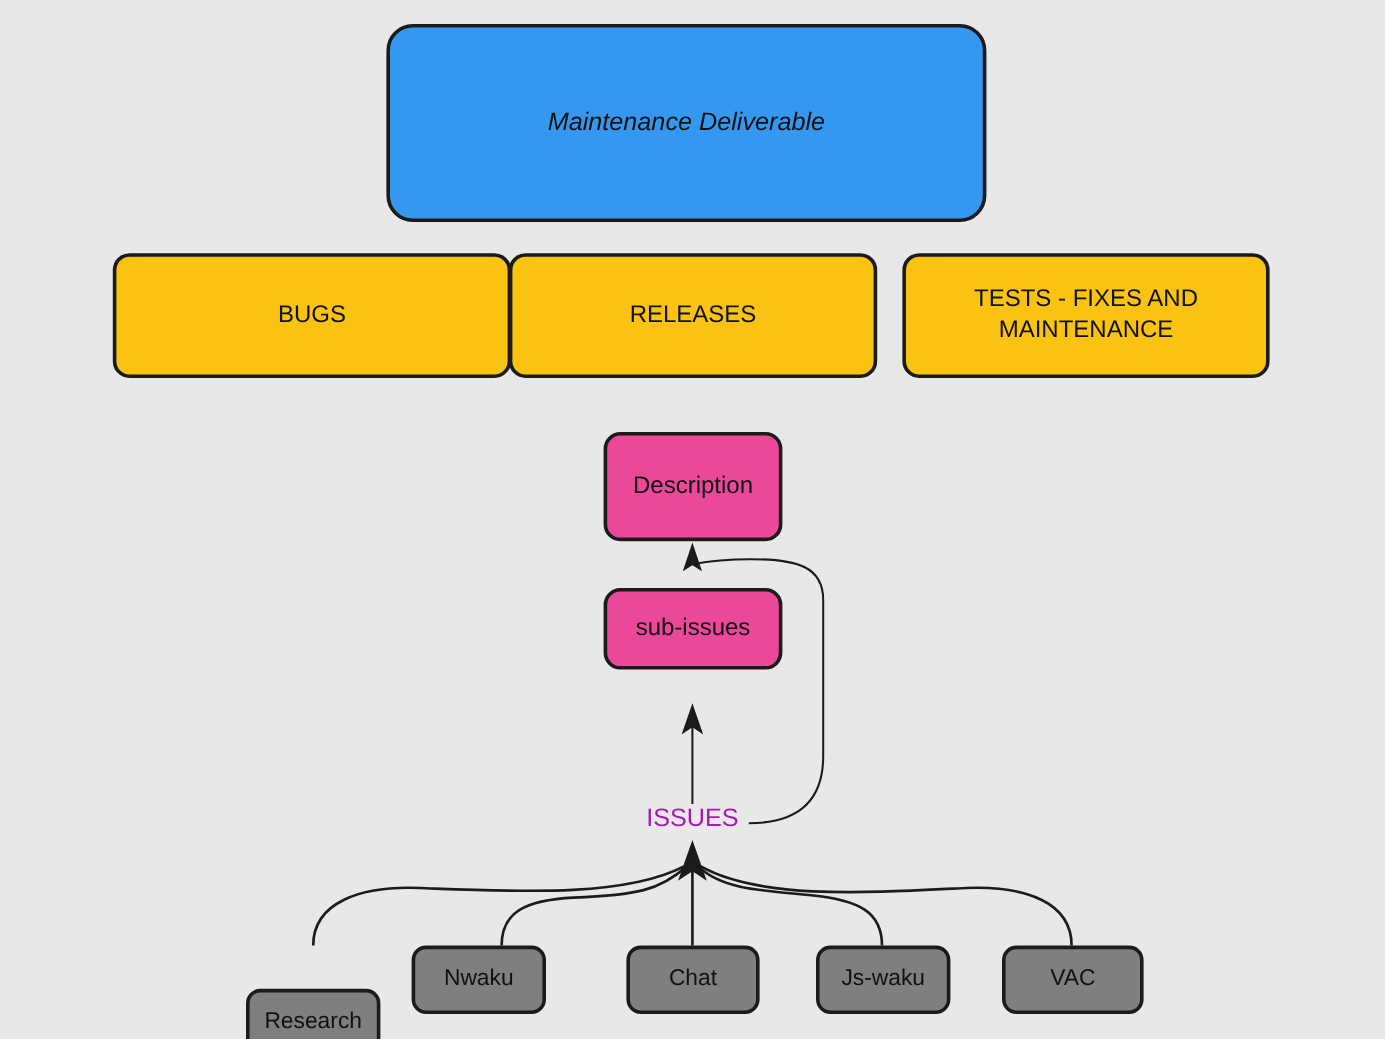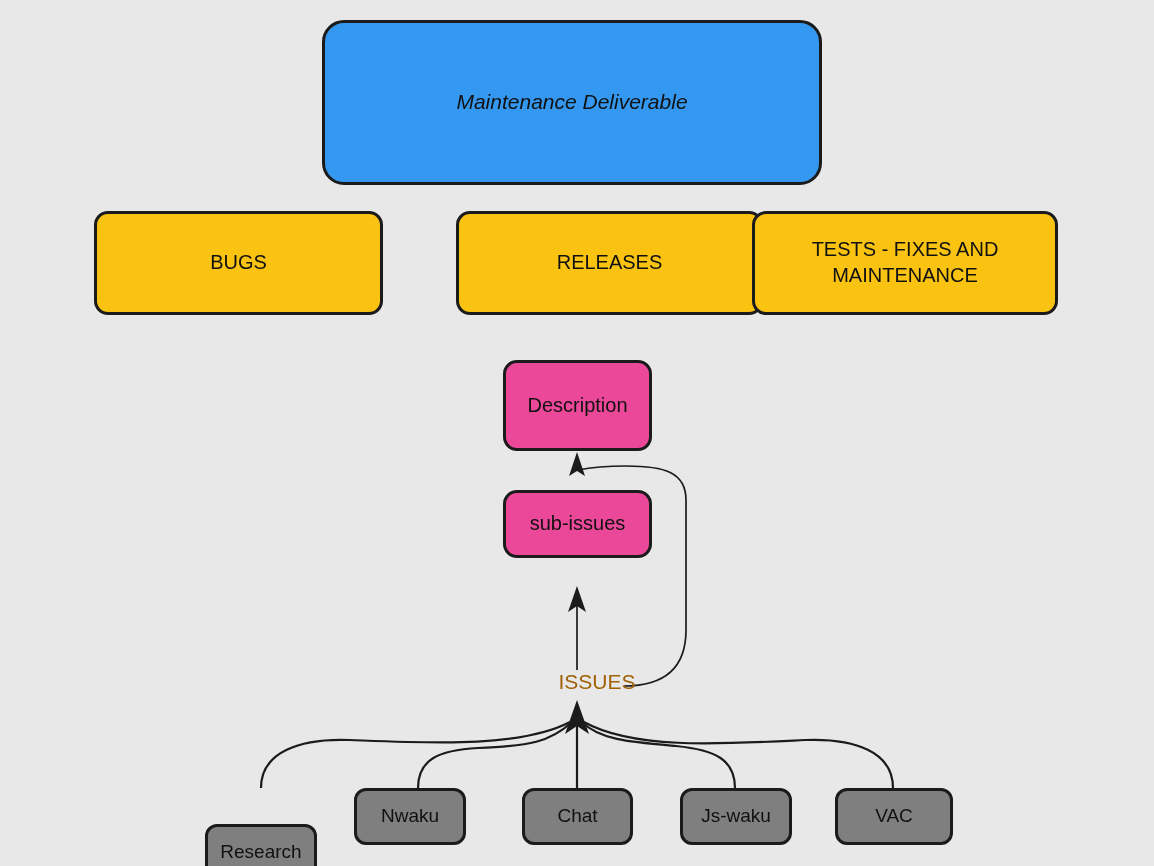--- a/index.html
+++ b/index.html
@@ -50,52 +50,52 @@
     font-size: 21px;
     font-style: italic;
   }
   .node-phase {
     top: 211px;
     height: 104px;
     background: #fac312;
     border-radius: 14px;
     font-size: 20px;
   }
-  .node-phase.p0 { left: 94px; width: 289px; }
-  .node-phase.p1 { left: 424px; width: 307px; margin-left: 32px; }
+  .node-phase.p0 { left: 94px; width: 332px; }
+  .node-phase.p1 { left: 424px; width: 307px; }
   .node-phase.p2 { left: 752px; width: 306px; }
   .node-detail {
     left: 503px;
     width: 149px;
     background: #ec4899;
     border-radius: 14px;
     font-size: 20px;
   }
   .node-detail.d0 { top: 360px; height: 91px; }
   .node-detail.d1 { top: 490px; height: 68px; }
   .node-source {
     top: 788px;
     height: 57px;
     background: #7f7f7f;
     border-radius: 12px;
     font-size: 19px;
   }
   .node-source.s0 { left: 205px; width: 112px; margin-top: 36px; }
-  .node-source.s1 { left: 354px; width: 112px; }
+  .node-source.s1 { left: 343px; width: 112px; }
   .node-source.s2 { left: 522px; width: 111px; }
   .node-source.s3 { left: 680px; width: 112px; }
   .node-source.s4 { left: 835px; width: 118px; }
   .edge-label {
     position: absolute;
-    left: 548px;
+    left: 528px;
     top: 670px;
     width: 98px;
     text-align: center;
     font-size: 21px;
-    color: #a16207;
+    color: #a21caf;
   }
   .line {
     fill: none;
     stroke: #1b1b1b;
   }
   .line-thin { stroke-width: 1.7px; }
   .line-med { stroke-width: 2.2px; }
   .arrowhead { fill: #1b1b1b; }
 </style>
 </head>

